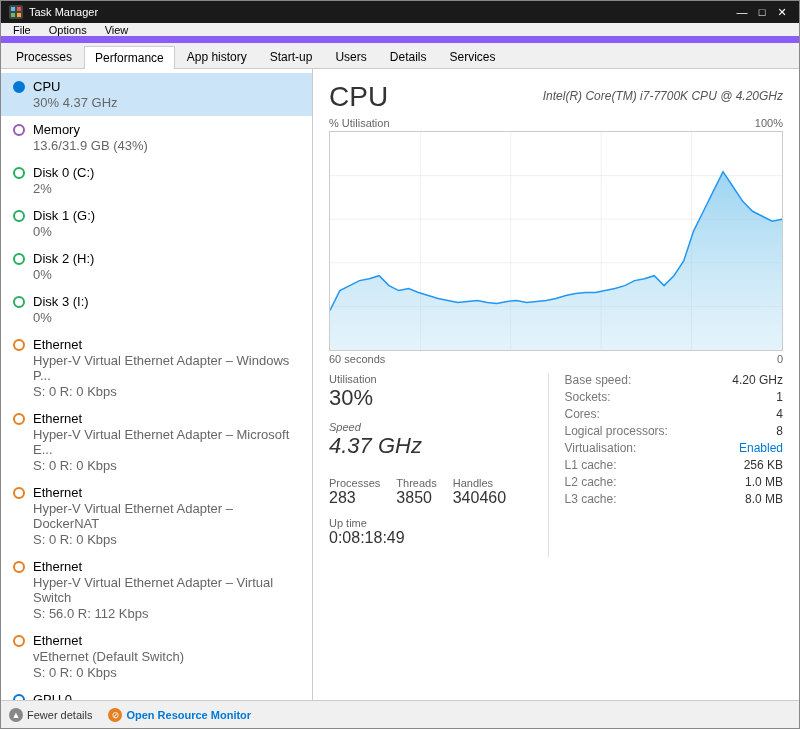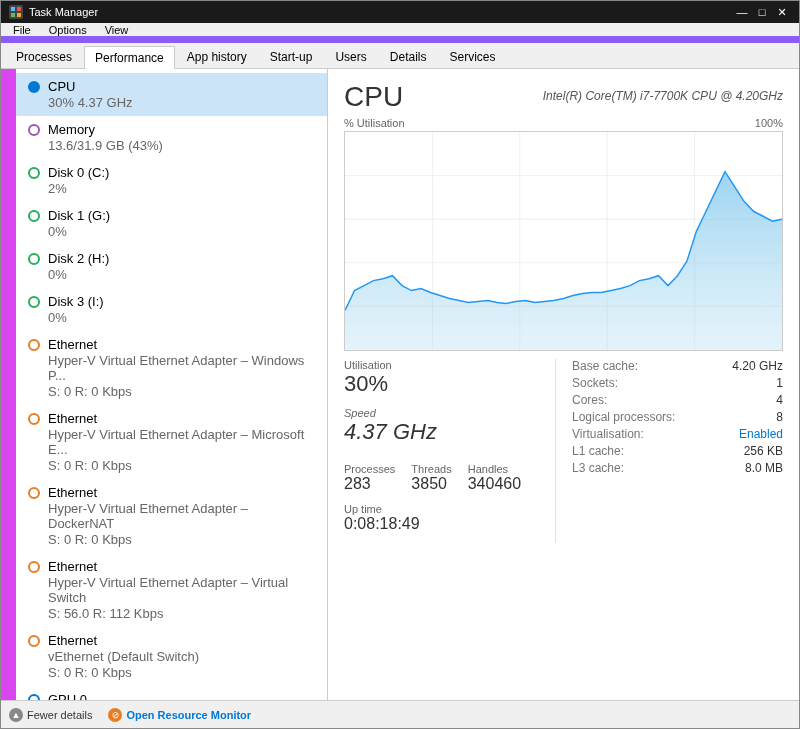--- a/index.html
+++ b/index.html
@@ -13,21 +13,21 @@
     .title-bar-controls { display: flex; gap: 2px; }
     .title-btn { width: 18px; height: 18px; background: transparent; border: none; color: #fff; font-size: 11px; cursor: pointer; display: flex; align-items: center; justify-content: center; }
     
     .menu-bar { background: #f0f0f0; border-bottom: 7px solid #8b5cf6; height: 20px; display: flex; align-items: center; padding: 0 4px; gap: 2px; }
     .menu-item { padding: 2px 8px; font-size: 11px; cursor: pointer; }
     
     .tabs { background: #f0f0f0; border-bottom: 1px solid #ccc; height: 26px; display: flex; align-items: flex-end; padding: 0 4px; gap: 1px; }
     .tab { padding: 4px 10px; font-size: 12px; cursor: pointer; border: 1px solid transparent; border-bottom: none; background: transparent; }
     .tab.active { background: #fff; border-color: #ccc; border-bottom-color: #fff; margin-bottom: -1px; }
     
-    .content { display: flex; flex: 1; overflow: hidden; padding-left: 15px; }
+    .content { display: flex; flex: 1; overflow: hidden; }
     
     .sidebar { width: 312px; background: #fff; border-right: 1px solid #ccc; overflow-y: auto; padding: 4px 0; }
     .sidebar-item { padding: 6px 12px; cursor: pointer; display: flex; flex-direction: column; gap: 1px; }
     .sidebar-item.active { background: #cce4f7; }
     .sidebar-item-header { display: flex; align-items: center; gap: 8px; font-size: 13px; font-weight: 400; }
     .sidebar-dot { width: 12px; height: 12px; border-radius: 50%; border: 2px solid #aaa; flex-shrink: 0; }
     .sidebar-dot.blue { border-color: #0078d4; background: transparent; }
     .sidebar-dot.blue.filled { background: #0078d4; }
     .sidebar-dot.purple { border-color: #9b59b6; }
     .sidebar-dot.green { border-color: #27ae60; }
@@ -238,20 +238,24 @@
             <defs>
               <linearGradient id="cpuGrad" x1="0" y1="0" x2="0" y2="1">
                 <stop offset="0%" stop-color="#5bb8e8" stop-opacity="0.6"></stop>
                 <stop offset="100%" stop-color="#a8d8f0" stop-opacity="0.3"></stop>
               </linearGradient>
             </defs>
 
             <path d="M0,180 L10,160 L20,155 L30,150 L40,148 L50,145 L60,155 L70,160 L80,158 L90,162 L100,165 L110,168 L120,170 L130,172 L140,171 L150,170 L160,172 L170,173 L180,171 L190,170 L200,172 L210,171 L220,170 L230,168 L240,165 L250,163 L260,162 L270,162 L280,160 L290,158 L300,155 L310,150 L320,148 L330,145 L340,155 L350,145 L360,130 L370,100 L380,80 L390,60 L400,40 L410,55 L420,70 L430,80 L440,85 L450,90 L460,88 L460,220 L0,220 Z" fill="url(#cpuGrad)" stroke="none"></path>
             <path d="M0,180 L10,160 L20,155 L30,150 L40,148 L50,145 L60,155 L70,160 L80,158 L90,162 L100,165 L110,168 L120,170 L130,172 L140,171 L150,170 L160,172 L170,173 L180,171 L190,170 L200,172 L210,171 L220,170 L230,168 L240,165 L250,163 L260,162 L270,162 L280,160 L290,158 L300,155 L310,150 L320,148 L330,145 L340,155 L350,145 L360,130 L370,100 L380,80 L390,60 L400,40 L410,55 L420,70 L430,80 L440,85 L450,90 L460,88" fill="none" stroke="#2196F3" stroke-width="1.5"></path>
           </svg>
+        </div>
+        <div class="chart-label-bottom">
+          <span>60 seconds</span>
+          <span>0</span>
         </div>
       </div>
 
       <div class="stats-grid">
         <div class="stats-col">
           <div class="stat-item">
             <div class="stat-label">Utilisation</div>
             <div class="stat-value">30%</div>
           </div>
           <div style="display:flex; gap:24px;font-style:italic;">
@@ -275,21 +279,21 @@
             </div>
           </div>
           <div class="stat-item">
             <div class="stat-label">Up time</div>
             <div class="stat-value medium">0:08:18:49</div>
           </div>
         </div>
 
         <div class="stats-right">
           <div class="right-stat-row">
-            <span class="right-stat-label">Base cache:</span>
+            <span class="right-stat-label">Base speed:</span>
             <span class="right-stat-value">4.20 GHz</span>
           </div>
           <div class="right-stat-row">
             <span class="right-stat-label">Sockets:</span>
             <span class="right-stat-value">1</span>
           </div>
           <div class="right-stat-row">
             <span class="right-stat-label">Cores:</span>
             <span class="right-stat-value">4</span>
           </div>
@@ -297,20 +301,24 @@
             <span class="right-stat-label">Logical processors:</span>
             <span class="right-stat-value">8</span>
           </div>
           <div class="right-stat-row">
             <span class="right-stat-label">Virtualisation:</span>
             <span class="right-stat-value blue">Enabled</span>
           </div>
           <div class="right-stat-row">
             <span class="right-stat-label">L1 cache:</span>
             <span class="right-stat-value">256 KB</span>
+          </div>
+          <div class="right-stat-row">
+            <span class="right-stat-label">L2 cache:</span>
+            <span class="right-stat-value">1.0 MB</span>
           </div>
           <div class="right-stat-row">
             <span class="right-stat-label">L3 cache:</span>
             <span class="right-stat-value">8.0 MB</span>
           </div>
         </div>
       </div>
     </div>
   </div>
 

